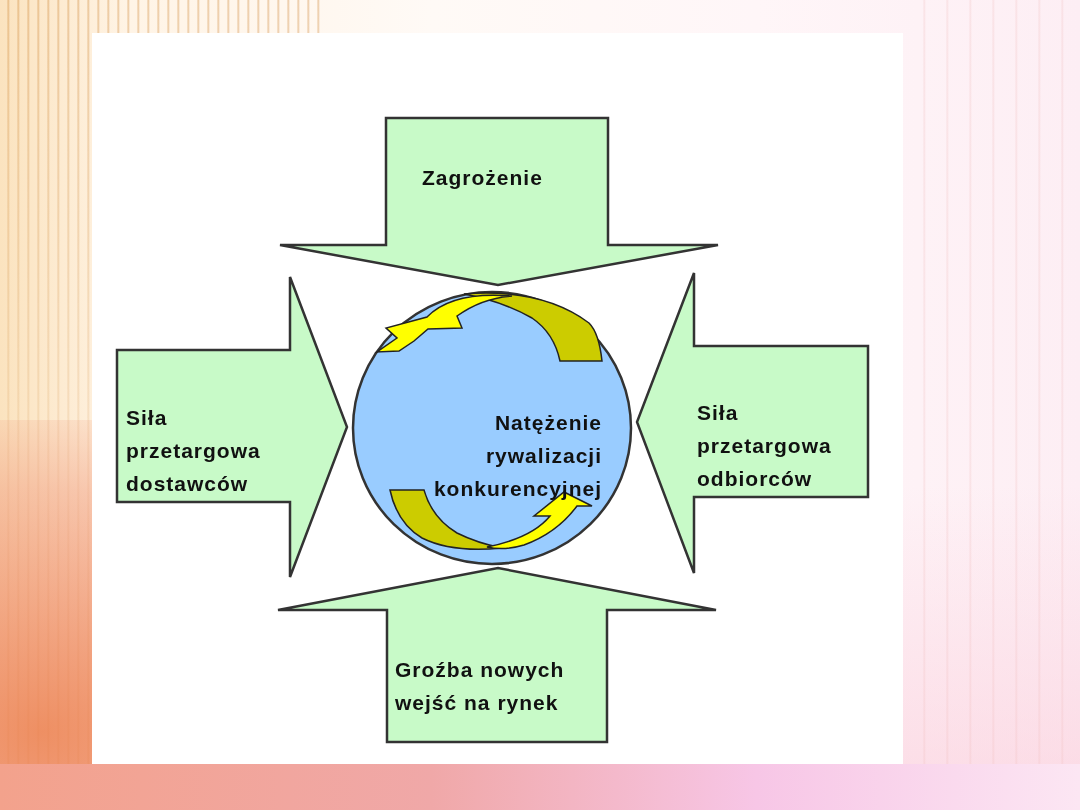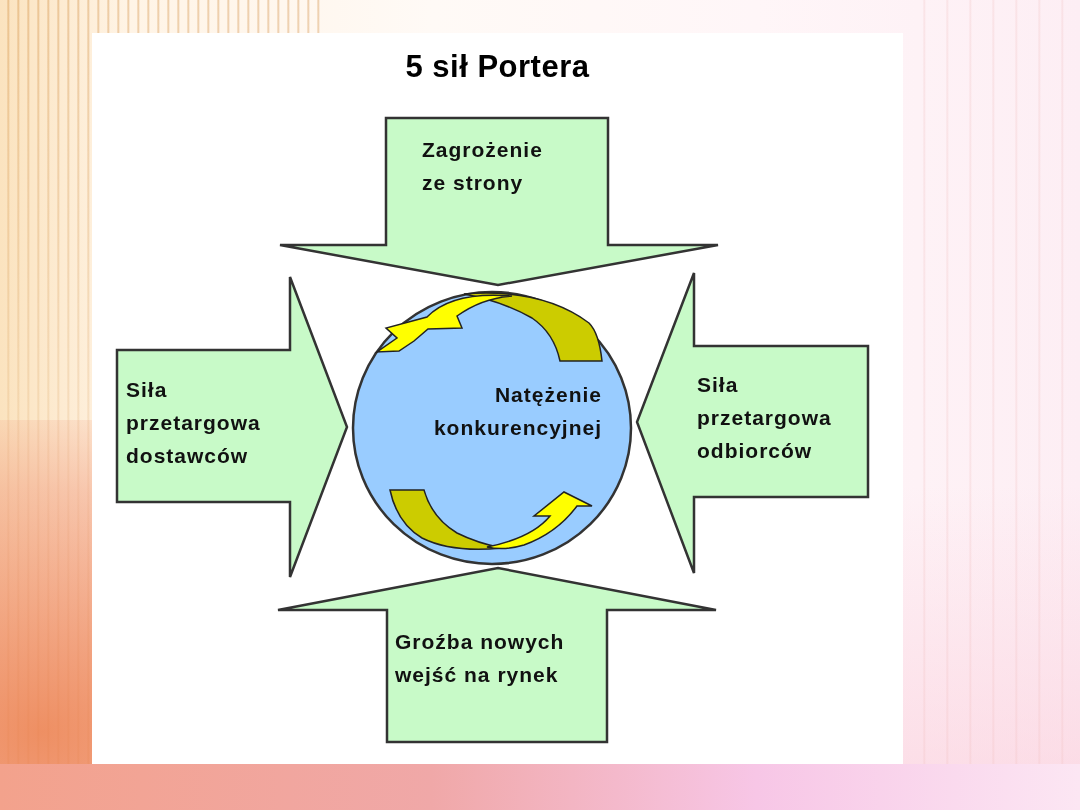--- a/index.html
+++ b/index.html
@@ -35,37 +35,36 @@
     background:#ffffff;
   }
   .title {
     position:absolute; left:0; width:811px; top:16px;
     text-align:center; font-weight:bold; font-size:31px; color:#000;
     letter-spacing:0.5px;
   }
   svg.diagram { position:absolute; left:0; top:0; }
   .label {
     position:absolute; font-weight:bold; font-size:21px; line-height:33px;
-    color:#111; letter-spacing:1px;
+    color:#111; letter-spacing:1px;margin-top:28px;
   }
   .center-label { text-align:right; }
   .watermark {
     position:absolute; font-weight:bold; font-size:21px; color:#000;
   }
 </style>
 </head>
 <body>
 
 <div class="bg-stripes"></div>
 <div class="bg-orange-bl"></div>
 <div class="bg-grid-right"></div>
 <div class="bg-bottom-band"></div>
 
 <div class="panel">
-  <div class="title">5 sił Portera</div>
 
   <svg class="diagram" width="811" height="731" viewBox="0 0 811 731">
 
     <polygon points="294,85 516,85 516,212 626,212 406,252 188,212 294,212" fill="#c8fac8" stroke="#333" stroke-width="2.5" stroke-linejoin="miter"></polygon>
 
     <polygon points="25,317 198,317 198,244 255,394 198,544 198,469 25,469" fill="#c8fac8" stroke="#333" stroke-width="2.5"></polygon>
 
     <polygon points="776,313 602,313 602,240 545,389 602,540 602,464 776,464" fill="#c8fac8" stroke="#333" stroke-width="2.5"></polygon>
 
     <polygon points="295,709 515,709 515,577 624,577 406,535 186,577 295,577" fill="#c8fac8" stroke="#333" stroke-width="2.5"></polygon>
@@ -74,21 +73,20 @@
 
     <path d="M 372,261 Q 450,255 497,290 Q 507,300 510,328 L 468,328 Q 462,300 440,285 Q 410,268 372,261 Z" fill="#cccc00" stroke="#222" stroke-width="1.5"></path>
     <path d="M 420,263 Q 390,265 365,283 L 370,295 L 336,296 L 322,308 L 307,318 L 285,319 L 305,305 L 294,295 L 335,284 Q 360,258 420,263 Z" fill="#ffff00" stroke="#222" stroke-width="1.5"></path>
 
     <path d="M 298,457 L 332,457 Q 340,485 365,500 Q 385,510 410,515 Q 360,520 330,505 Q 305,490 298,457 Z" fill="#cccc00" stroke="#222" stroke-width="1.5"></path>
     <path d="M 395,514 Q 440,505 458,483 L 442,483 L 472,459 L 500,473 L 485,473 Q 465,500 432,512 Q 412,518 395,514 Z" fill="#ffff00" stroke="#222" stroke-width="1.5"></path>
   </svg>
 
   <div class="label" style="left:330px; top:100px;">
     <div>Zagrożenie</div>
-    <div>ze strony</div>
   </div>
 
   <div class="label" style="left:34px; top:340px;">
     <div>Siła</div>
     <div>przetargowa</div>
     <div>dostawców</div>
   </div>
 
   <div class="label" style="left:605px; top:335px;">
     <div>Siła</div>
@@ -96,16 +94,17 @@
     <div>odbiorców</div>
   </div>
 
   <div class="label" style="left:303px; top:592px;">
     <div>Groźba nowych</div>
     <div>wejść na rynek</div>
   </div>
 
   <div class="label center-label" style="left:290px; top:345px; width:220px;">
     <div>Natężenie</div>
+    <div>rywalizacji</div>
     <div>konkurencyjnej</div>
   </div>
 
 </div>
 
 </body></html>

